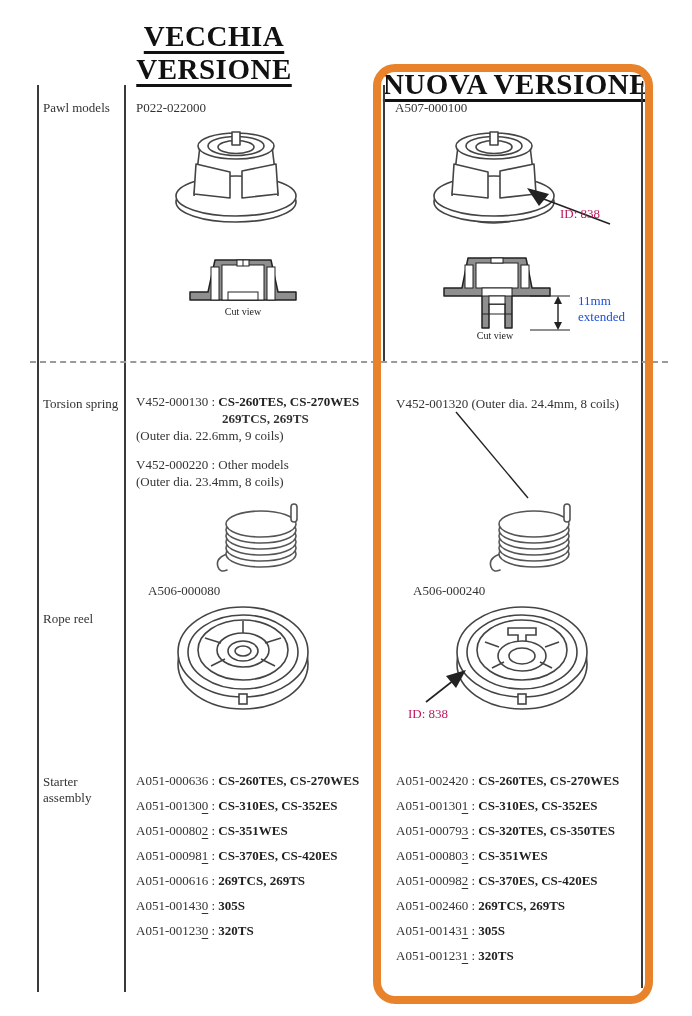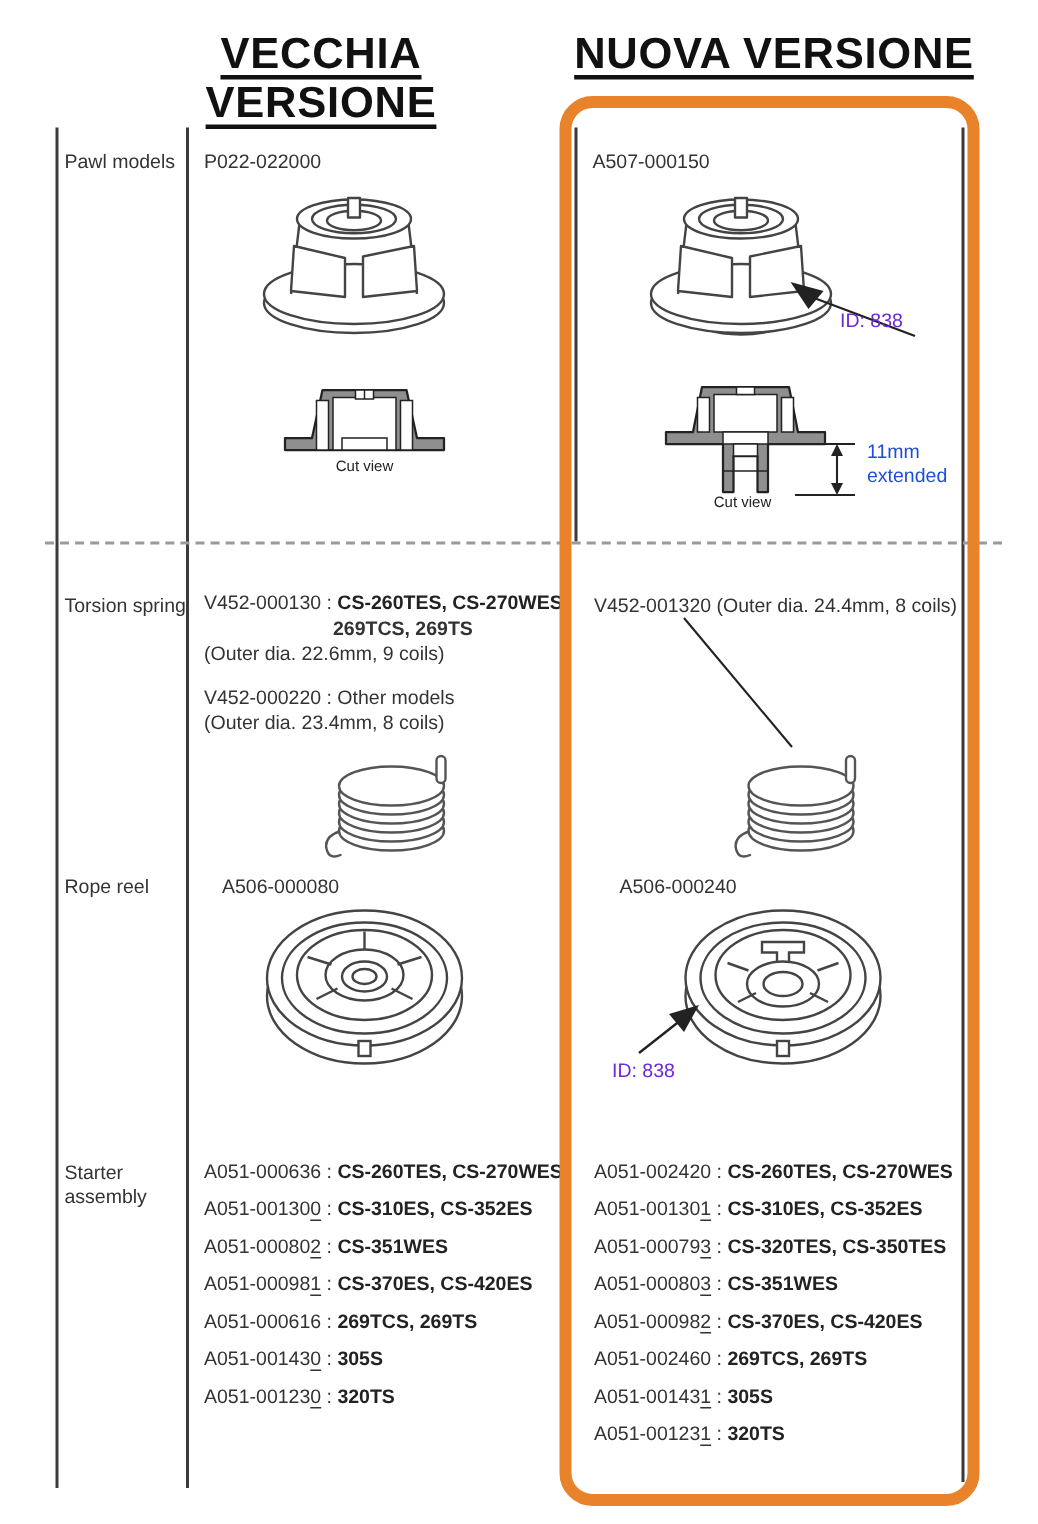--- a/index.html
+++ b/index.html
@@ -1,28 +1,28 @@
 <!DOCTYPE html>
 <html><head>
 <meta charset="utf-8">
 <style>
   html,body{margin:0;padding:0;background:#fff;}
   .sheet{position:relative;width:692px;height:1016px;background:#fff;
-         font-family:Liberation Sans, sans-serif;color:#2e2e2e;overflow:hidden;}
+         font-family:Liberation Serif, serif;color:#2e2e2e;overflow:hidden;}
   .title{position:absolute;top:20px;font-size:29px;font-weight:bold;letter-spacing:.5px;
          color:#111;text-align:center;text-decoration:underline;text-decoration-thickness:2.5px;text-underline-offset:5px;}
   .title-old{left:78px;width:272px;}
-  .title-new{left:380px;width:272px;}
+  .title-new{left:380px;width:272px;margin-top:48px;}
   .vline{position:absolute;width:2px;background:#3a3a3a;}
   .hdash{position:absolute;border-top:2px dashed #9a9a9a;height:0;}
   .orange-box{position:absolute;left:373px;top:64px;width:264px;height:924px;
               border:8px solid #E8832C;border-radius:22px;z-index:5;}
   .cell-label{position:absolute;font-size:13px;color:#333;}
   .part-num{position:absolute;font-size:13px;color:#333;white-space:nowrap;}
-  .small-note{position:absolute;font-size:13px;color:#6d28d9;white-space:nowrap;}
+  .small-note{position:absolute;font-size:13px;color:#be185d;white-space:nowrap;}
   .cutview-label{position:absolute;font-size:10px;color:#222;}
   .ts-block{position:absolute;font-size:13px;line-height:17px;color:#333;}
   .ts-line2{margin-left:86px;font-weight:bold;}
   .ts-gap{height:12px;}
   b.models{font-weight:bold;color:#222;}
   .sa-list{position:absolute;font-size:13px;line-height:25px;color:#333;white-space:nowrap;}
   .sa-item .models{font-weight:bold;color:#222;}
   .u-last{text-decoration:underline;text-underline-offset:3px;}
   .ext-note{position:absolute;font-size:13px;line-height:16px;color:#1d4ed8;width:66px;}
   svg{display:block;}
@@ -39,21 +39,21 @@
   <div class="vline" style="left:37px;top:85px;height:907px;"></div>
   <div class="vline" style="left:124px;top:85px;height:907px;"></div>
   <div class="vline" style="left:383px;top:85px;height:276px;"></div>
   <div class="vline" style="left:641px;top:85px;height:903px;"></div>
   <div class="hdash" style="left:30px;top:361px;width:638px;"></div>
 
   <div class="orange-box"></div>
 
   <div class="cell-label" style="left:43px;top:100px;">Pawl models</div>
   <div class="part-num" style="left:136px;top:100px;">P022-022000</div>
-  <div class="part-num" style="left:395px;top:100px;">A507-000150</div>
+  <div class="part-num" style="left:395px;top:100px;">A507-000100</div>
 
   <svg class="drawing" style="left:168px;top:112px;" width="136" height="120" viewBox="0 0 136 120">
     <g fill="#fff" stroke="#444" stroke-width="1.6" stroke-linejoin="round">
       <ellipse cx="68" cy="90" rx="60" ry="20"></ellipse>
       <ellipse cx="68" cy="84" rx="60" ry="20"></ellipse>
       <path d="M26,84 L32,34 M104,34 L110,84" fill="none"></path>
       <ellipse cx="68" cy="34" rx="38" ry="13"></ellipse>
       <polygon points="28,52 62,60 62,86 26,82"></polygon>
       <polygon points="108,52 74,59 74,86 110,82"></polygon>
       <ellipse cx="68" cy="34" rx="28" ry="9.5"></ellipse>
@@ -151,21 +151,21 @@
       <ellipse cx="58" cy="62" rx="35" ry="13"></ellipse>
       <ellipse cx="58" cy="56" rx="35" ry="13"></ellipse>
       <ellipse cx="58" cy="50" rx="35" ry="13"></ellipse>
       <ellipse cx="58" cy="44" rx="35" ry="13"></ellipse>
       <ellipse cx="58" cy="38" rx="35" ry="13"></ellipse>
       <ellipse cx="58" cy="32" rx="35" ry="13"></ellipse>
       <rect x="88" y="12" width="6" height="18" rx="3"></rect>
     </g>
   </svg>
 
-  <div class="cell-label" style="left:43px;top:583px;">Rope reel</div>
+  <div class="cell-label" style="left:43px;top:611px;">Rope reel</div>
   <div class="part-num" style="left:148px;top:583px;">A506-000080</div>
   <div class="part-num" style="left:413px;top:583px;">A506-000240</div>
 
   <svg class="drawing" style="left:173px;top:600px;" width="140" height="120" viewBox="0 0 140 120">
     <g fill="#fff" stroke="#444" stroke-width="1.6">
       <ellipse cx="70" cy="64" rx="65" ry="45"></ellipse>
       <ellipse cx="70" cy="52" rx="65" ry="45"></ellipse>
       <ellipse cx="70" cy="52" rx="55" ry="37"></ellipse>
       <ellipse cx="70" cy="50" rx="45" ry="30"></ellipse>
       <ellipse cx="70" cy="50" rx="26" ry="17"></ellipse>

